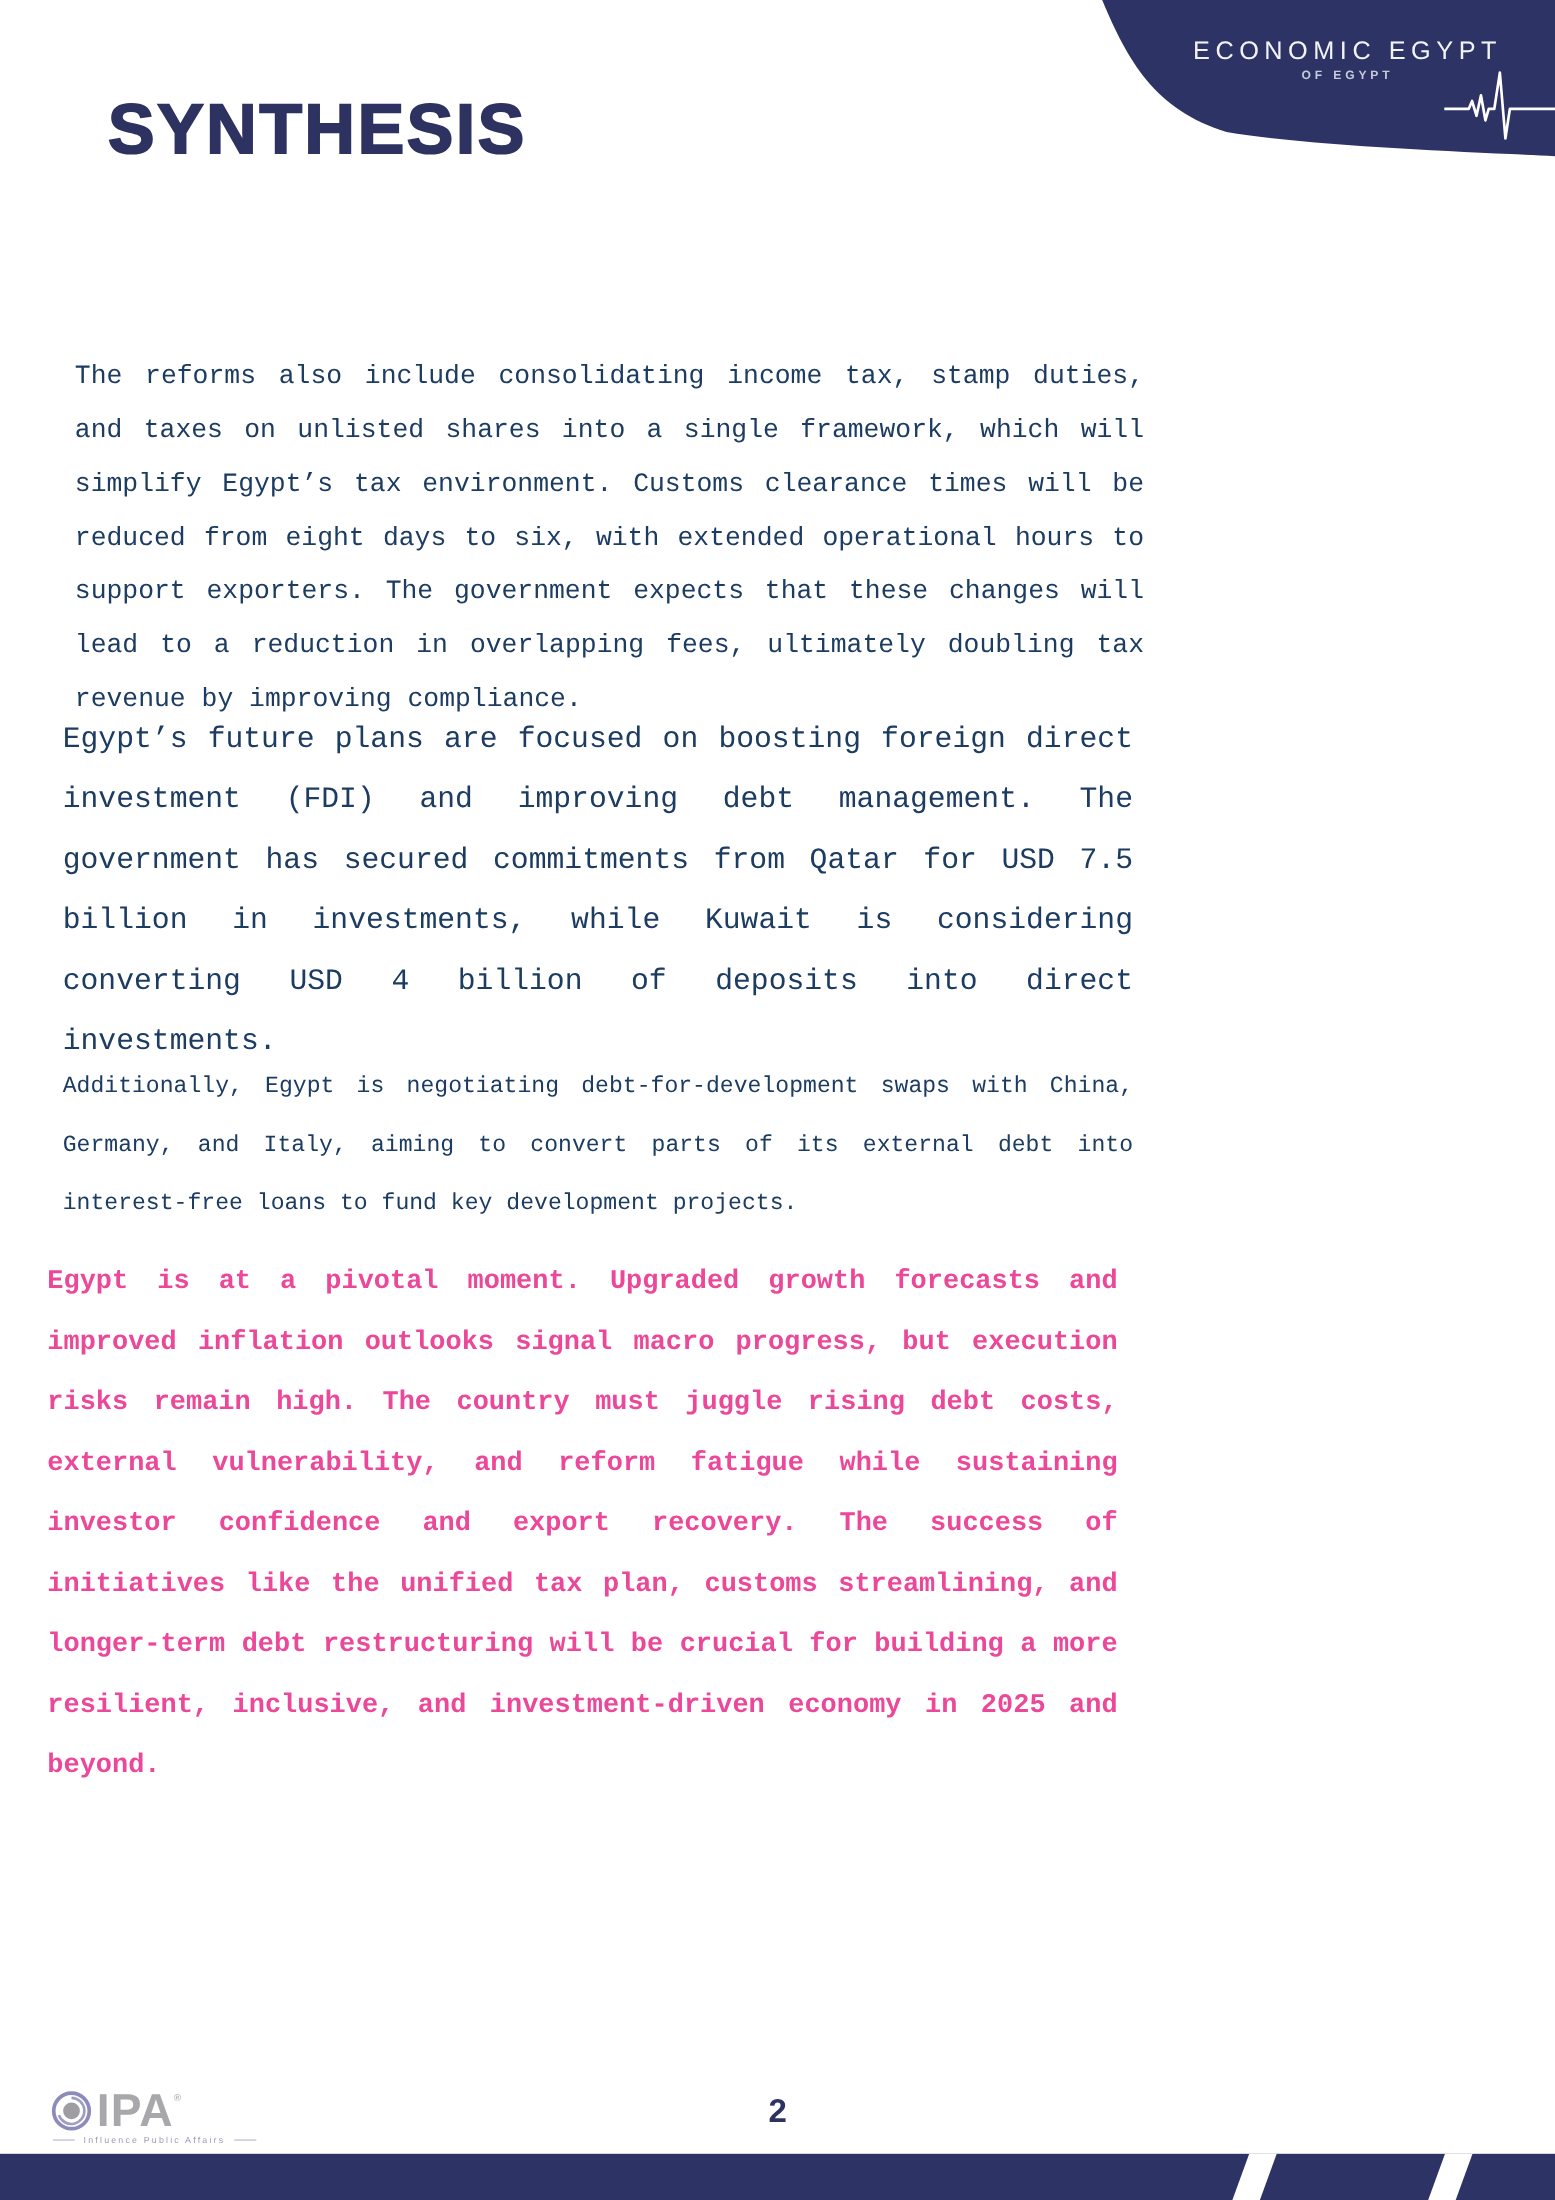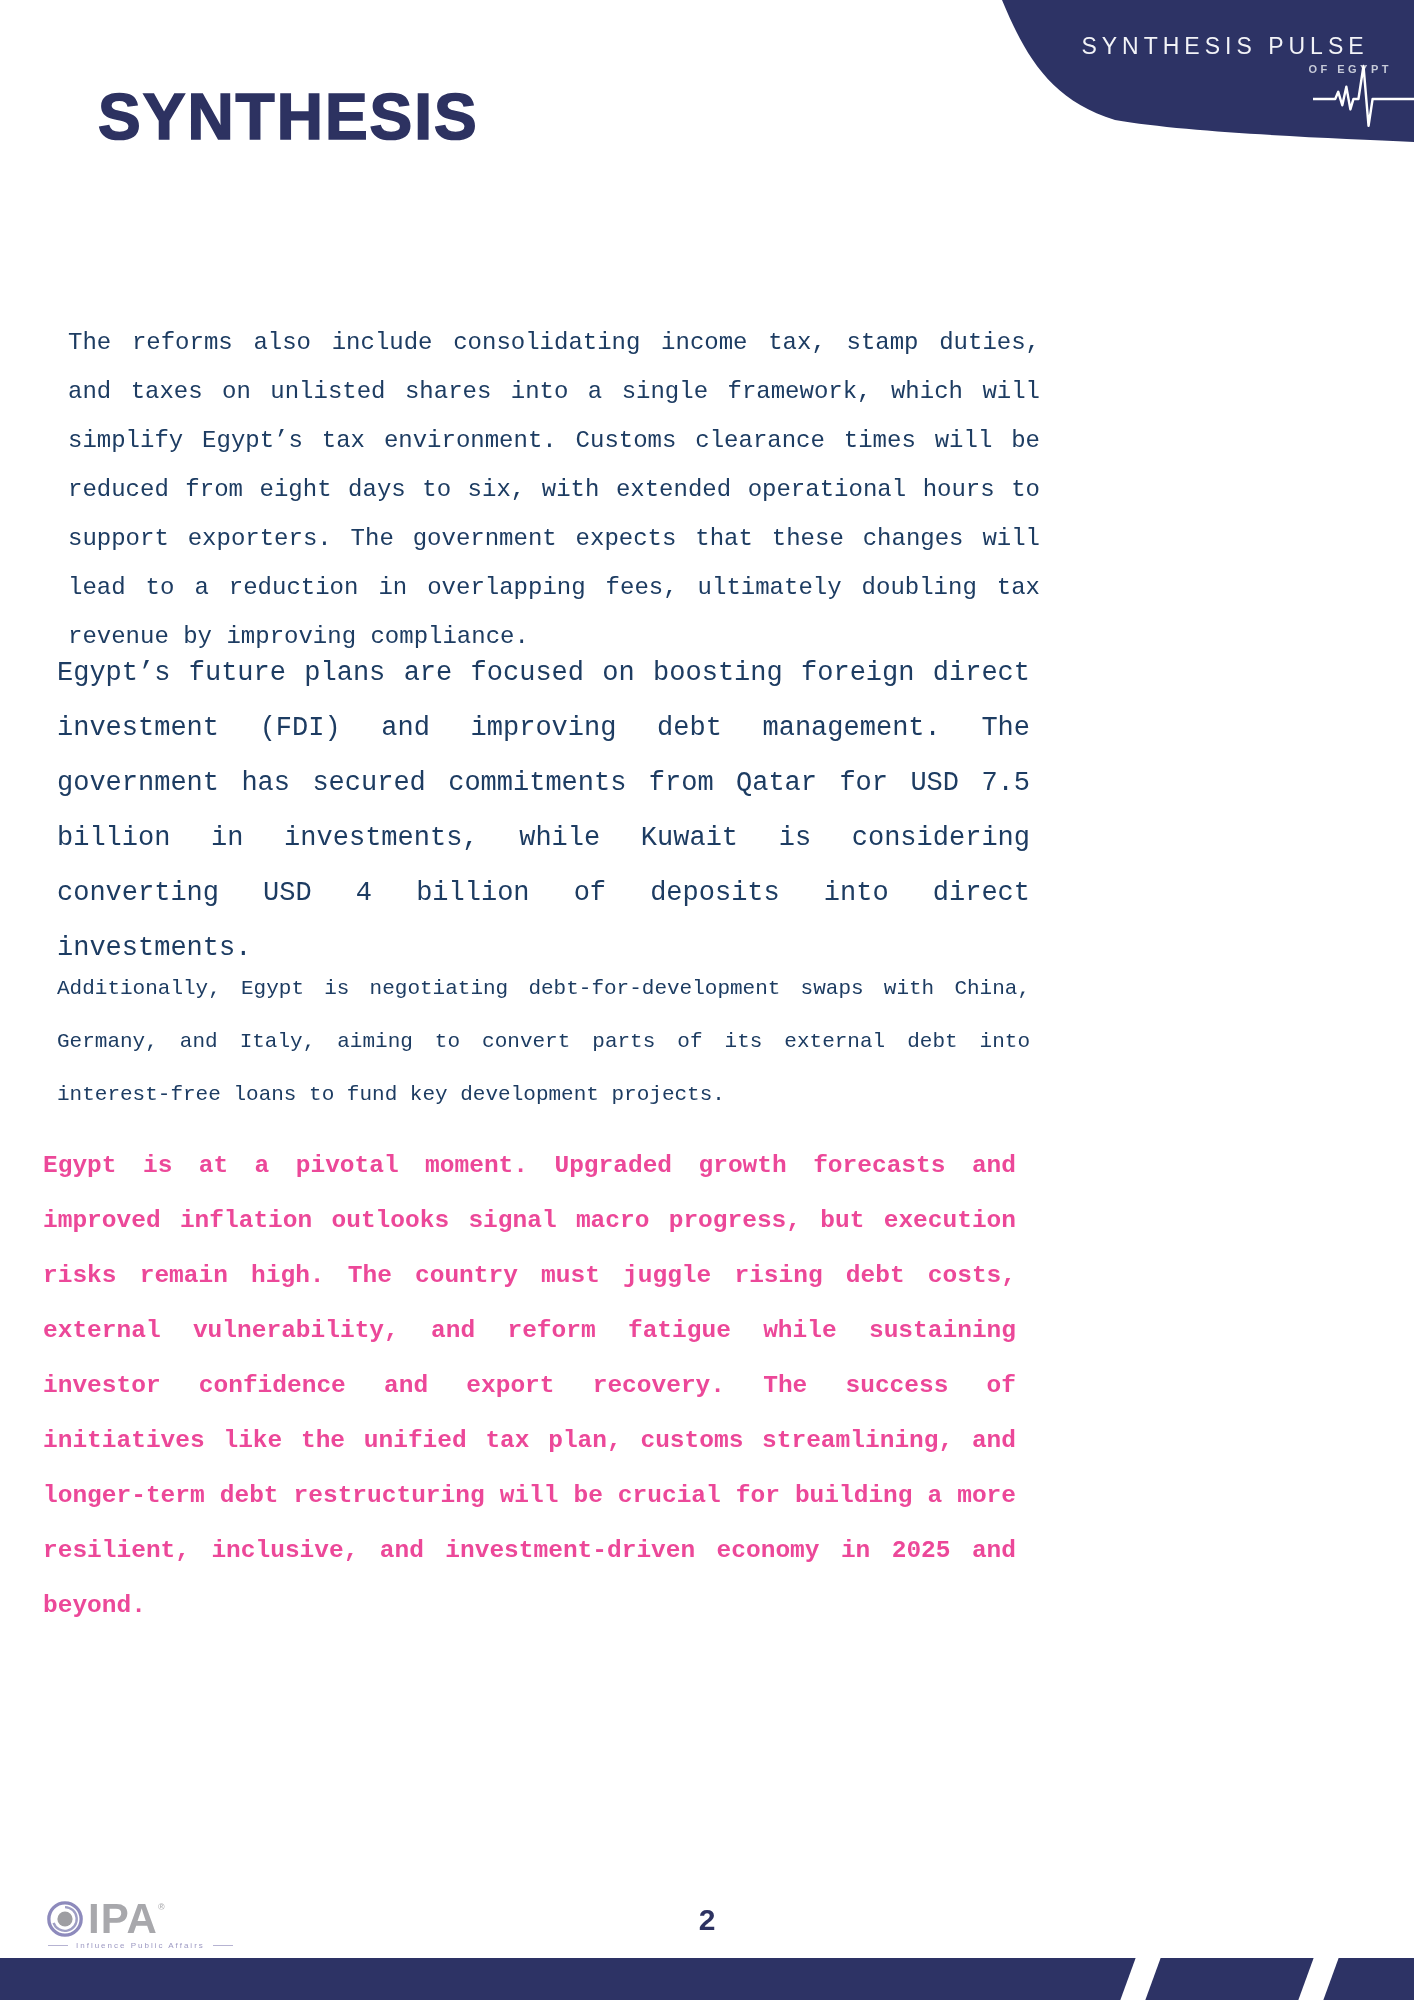--- a/index.html
+++ b/index.html
@@ -29,21 +29,20 @@
     color: #f2f3f7;
     white-space: nowrap;
   }
   .brand-sub {
     margin-top: 3px;
     font-size: 11px;
     font-weight: bold;
     letter-spacing: 3.5px;
     color: #c7cbd9;
     white-space: nowrap;
-    text-align: right;
   }
   .heartbeat {
     position: absolute; left: 1313px; top: 64px;
     width: 101px; height: 66px;
   }
 
   
   .page-title {
     position: absolute; left: 98px; top: 80px;
     font-size: 64px;
@@ -112,21 +111,21 @@
 </head>
 <body>
 
 <div>
 
   <svg class="badge-shape" viewBox="0 0 514 145" preserveAspectRatio="none" aria-hidden="true">
     <path d="M 102 0 C 125 55, 150 100, 215 120 C 290 133, 430 138, 514 142 L 514 0 Z" fill="#2d3365"></path>
   </svg>
 
   <div class="brand-text">
-    <div class="brand-title">SYNTHESIS PULSE</div>
+    <div class="brand-title">ECONOMIC EGYPT</div>
     <div class="brand-sub">OF EGYPT</div>
   </div>
 
   <svg class="heartbeat" viewBox="0 0 100 64" preserveAspectRatio="none" aria-hidden="true">
     <polyline points="0,34 22,34 25,27 29,40 33,22 37,44 40,34 45,34 50,2 55,60 59,34 100,34" fill="none" stroke="#ffffff" stroke-width="2.4" stroke-linejoin="round" stroke-linecap="round"></polyline>
   </svg>
 
   <div class="page-title">SYNTHESIS</div>
 
   <div class="para p1">The reforms also include consolidating income tax, stamp duties, and taxes on unlisted shares into a single framework, which will simplify Egypt’s tax environment. Customs clearance times will be reduced from eight days to six, with extended operational hours to support exporters. The government expects that these changes will lead to a reduction in overlapping fees, ultimately doubling tax revenue by improving compliance.</div>

